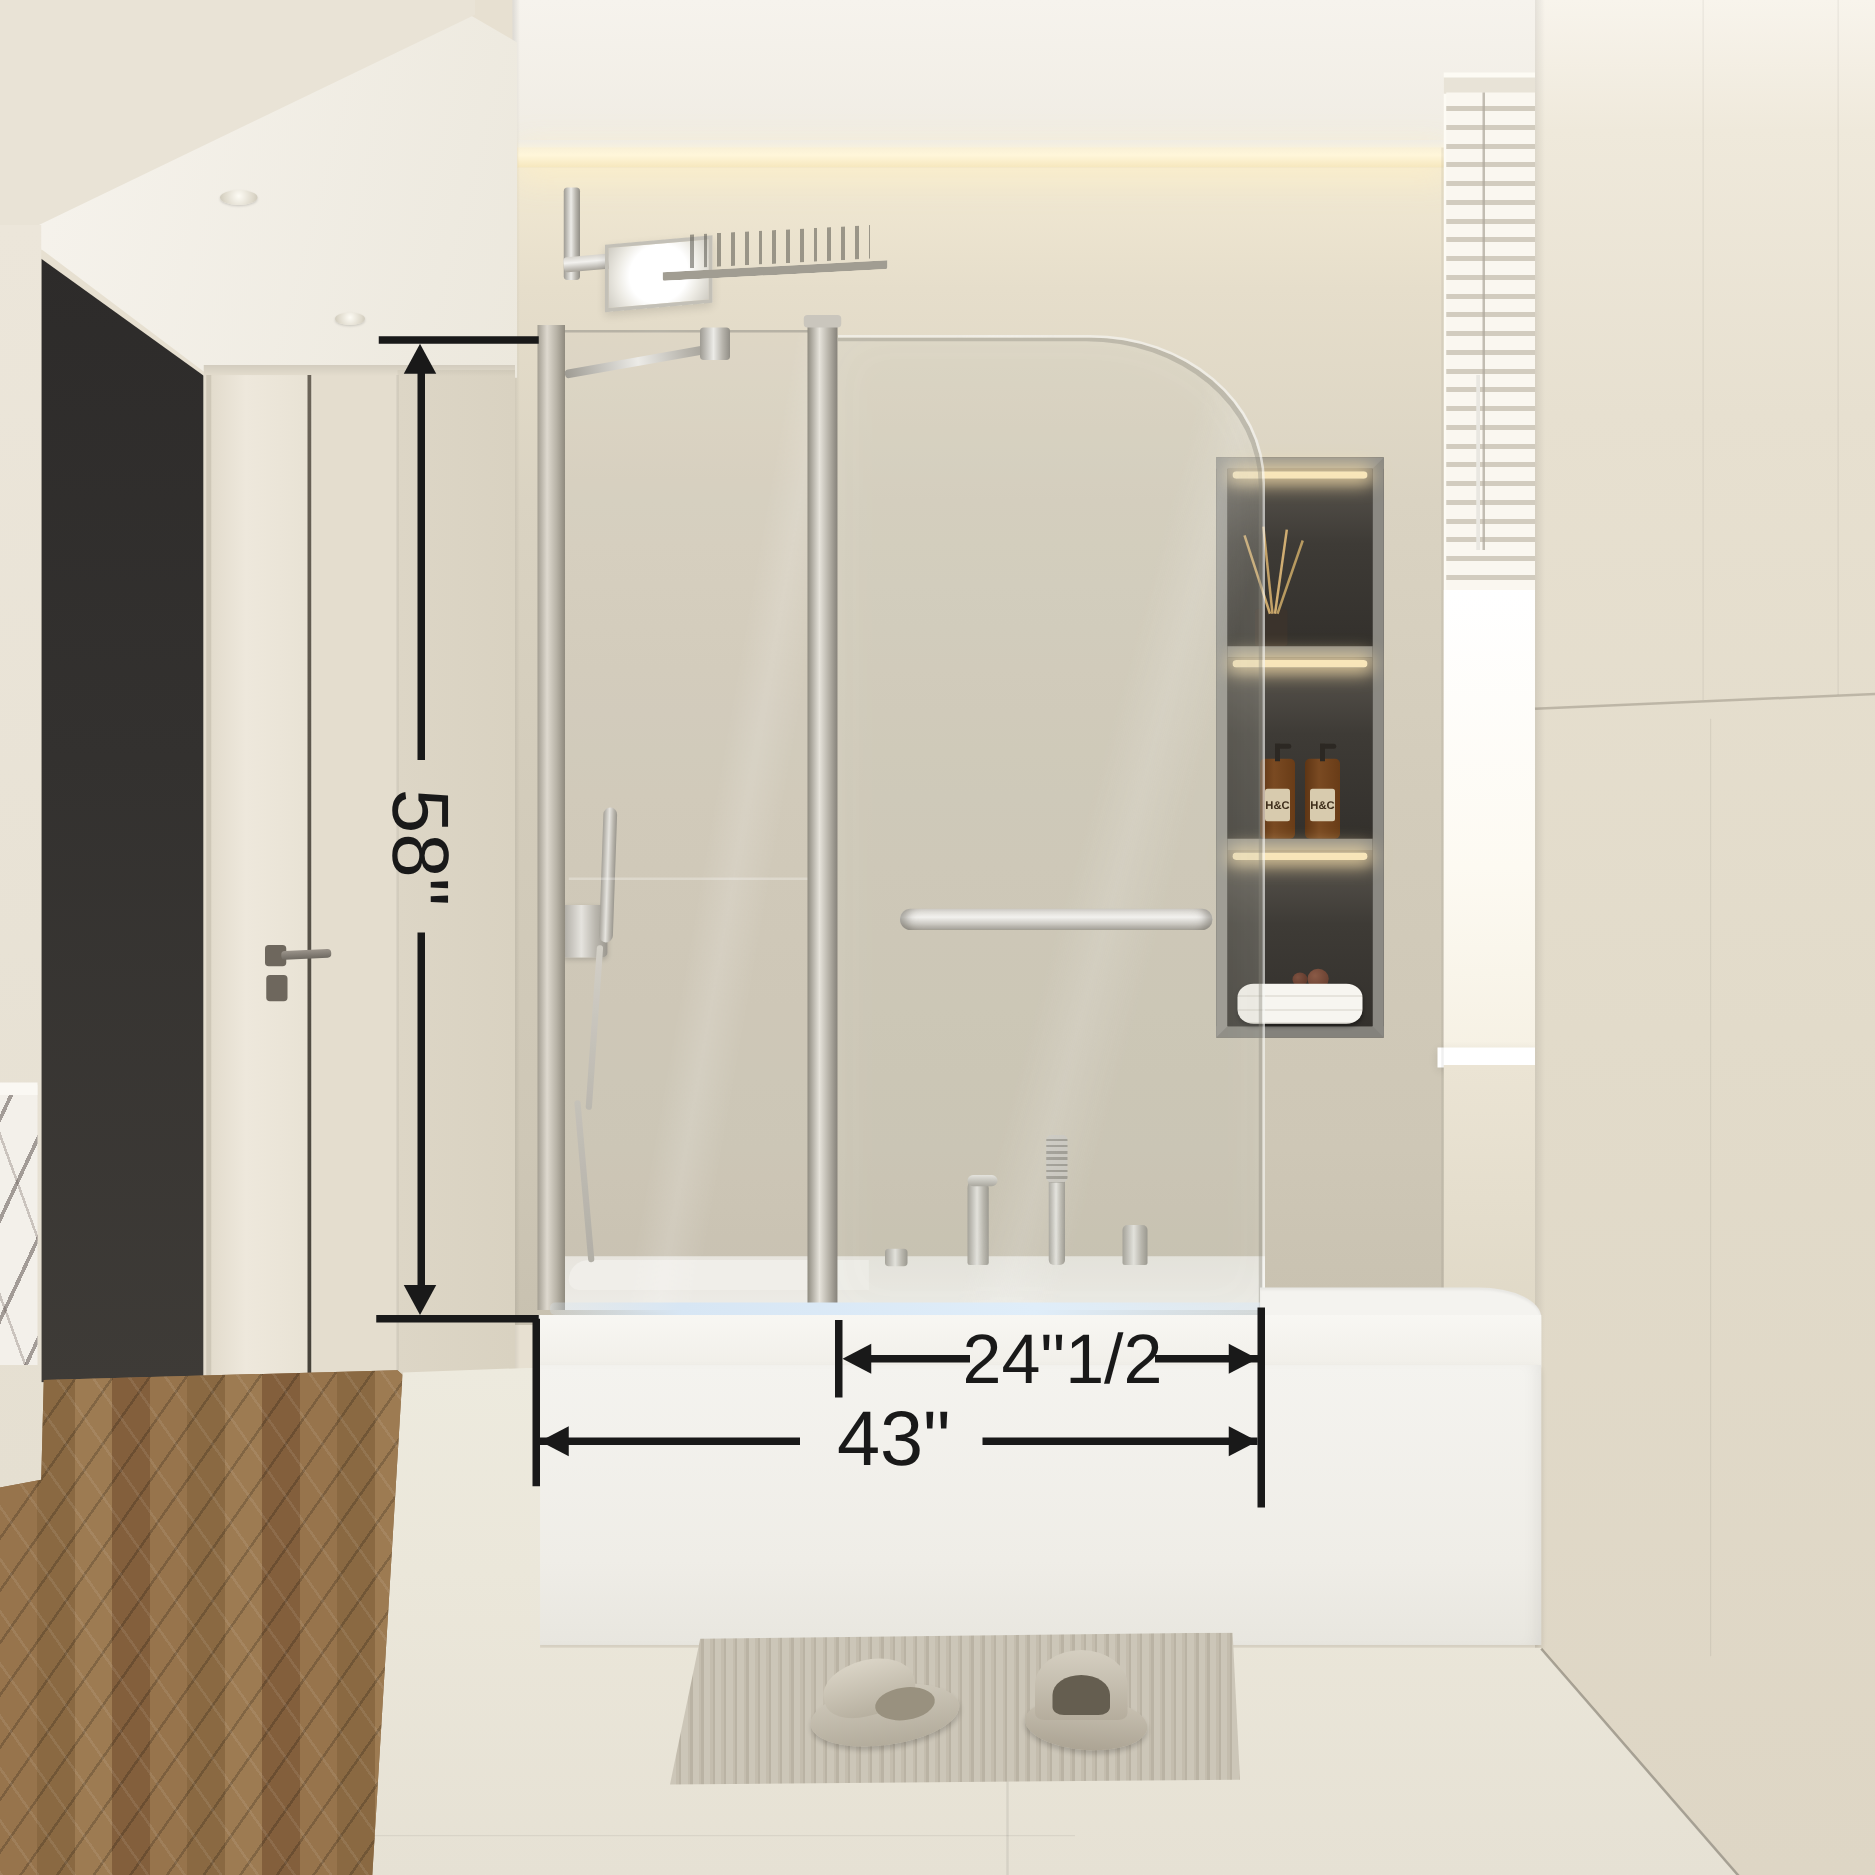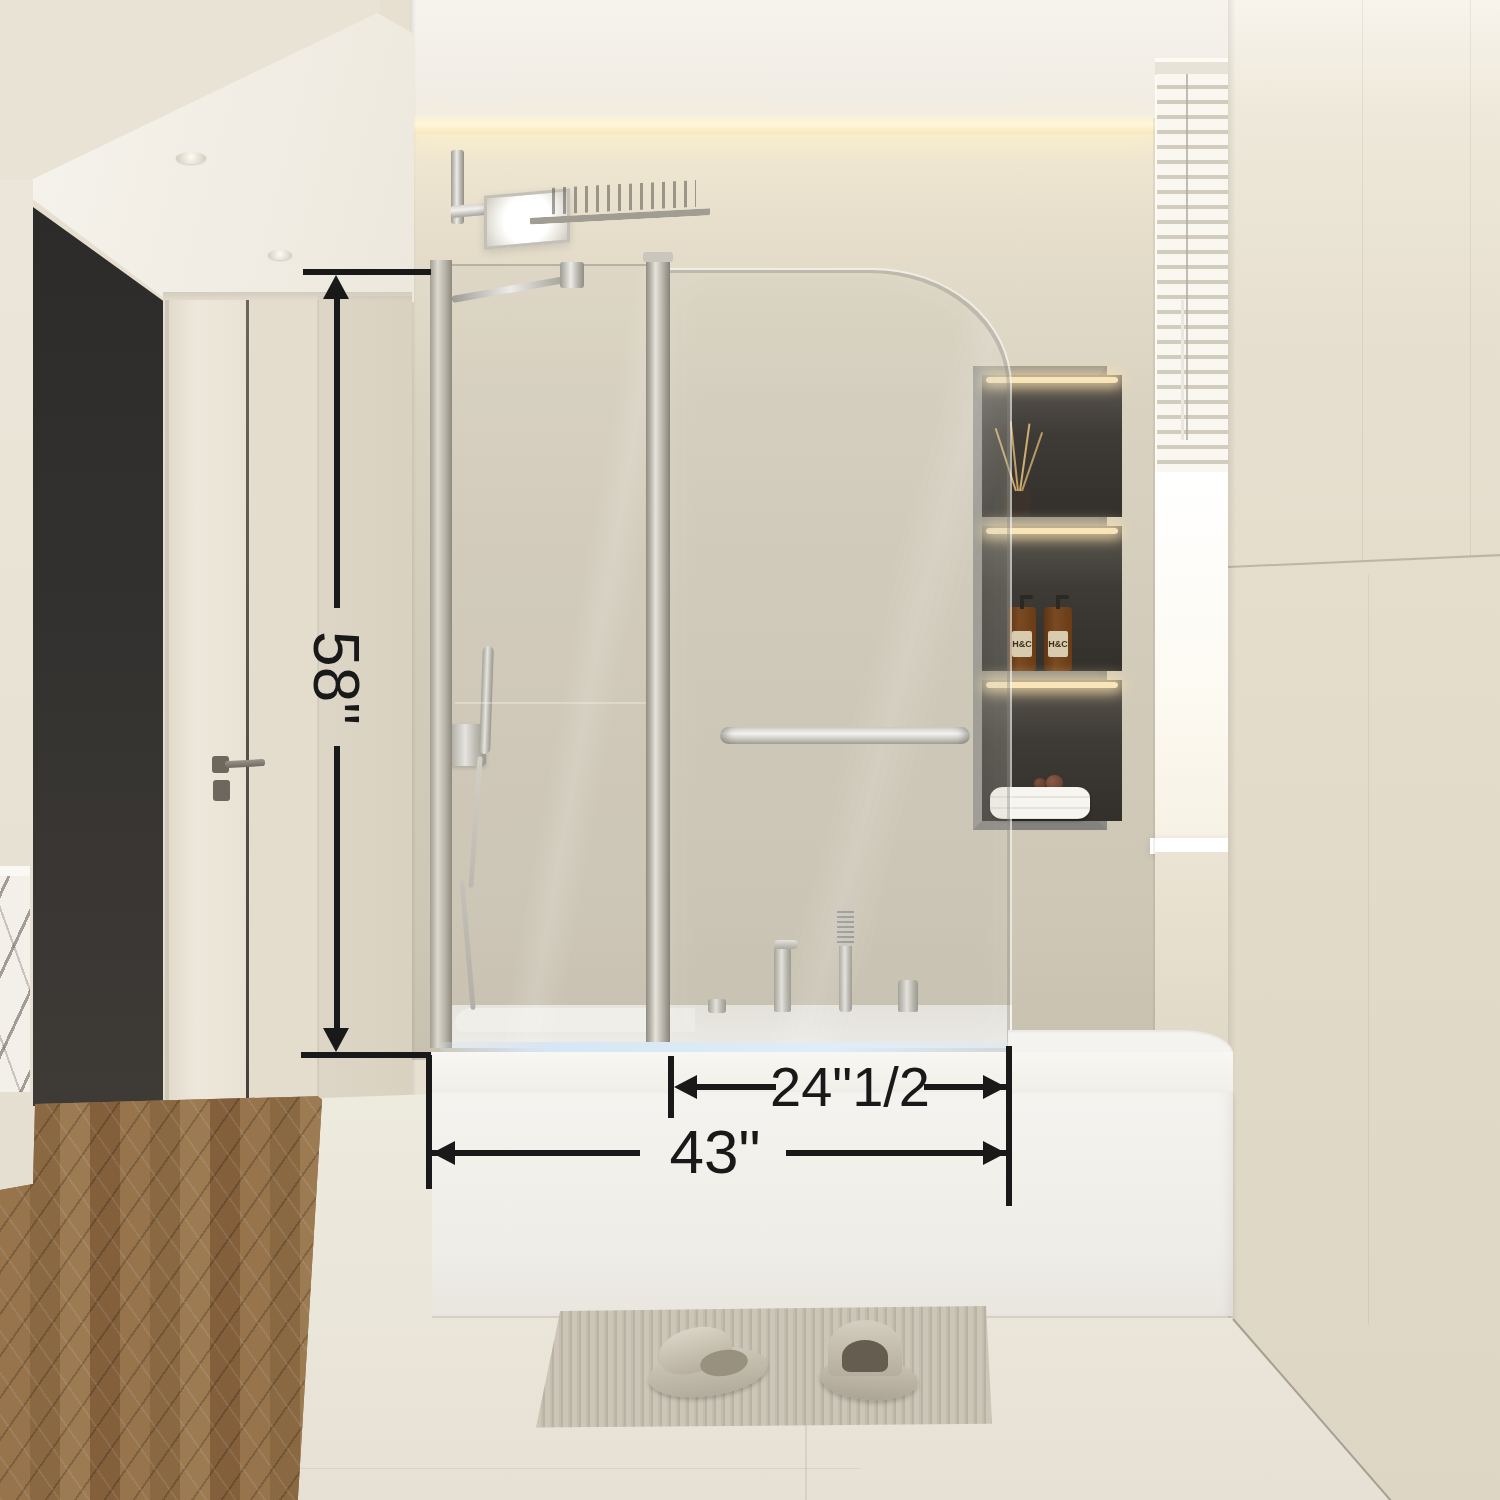--- a/index.html
+++ b/index.html
@@ -5,21 +5,21 @@
   html,body{margin:0;padding:0;background:#fff;}
   .stage{position:relative;width:1500px;height:1500px;overflow:hidden;
          background:#e7e0d1;font-family:"Liberation Sans",sans-serif;}
   .abs{position:absolute;}
   .chrome{background:linear-gradient(90deg,#9e9b93,#ecebe7 45%,#b7b4ac 75%,#918e86);}
   .chrome-h{background:linear-gradient(180deg,#d8d5ce,#f2f1ee 40%,#a8a49b);}
   .dim{background:var(--annotation,#191919);}
   .dim-label{color:var(--annotation,#191919);display:flex;align-items:center;justify-content:center;
              white-space:nowrap;}
   .arrow{width:0;height:0;}
-  .cell{position:absolute;left:0;width:140px;
+  .cell{position:absolute;left:0;width:116px;
         background:linear-gradient(180deg,#7d7870 0%,#524e48 12%,#3e3b36 42%,#33302c 100%);}
   .glow{position:absolute;top:2px;left:4px;right:4px;height:6px;background:rgba(255,236,190,.95);
         box-shadow:0 0 14px 5px rgba(255,228,170,.75);border-radius:3px;}
   .seam-v{background:rgba(0,0,0,.06);width:2px;}
 </style>
 </head>
 <body>
 
 <div class="stage">
 

